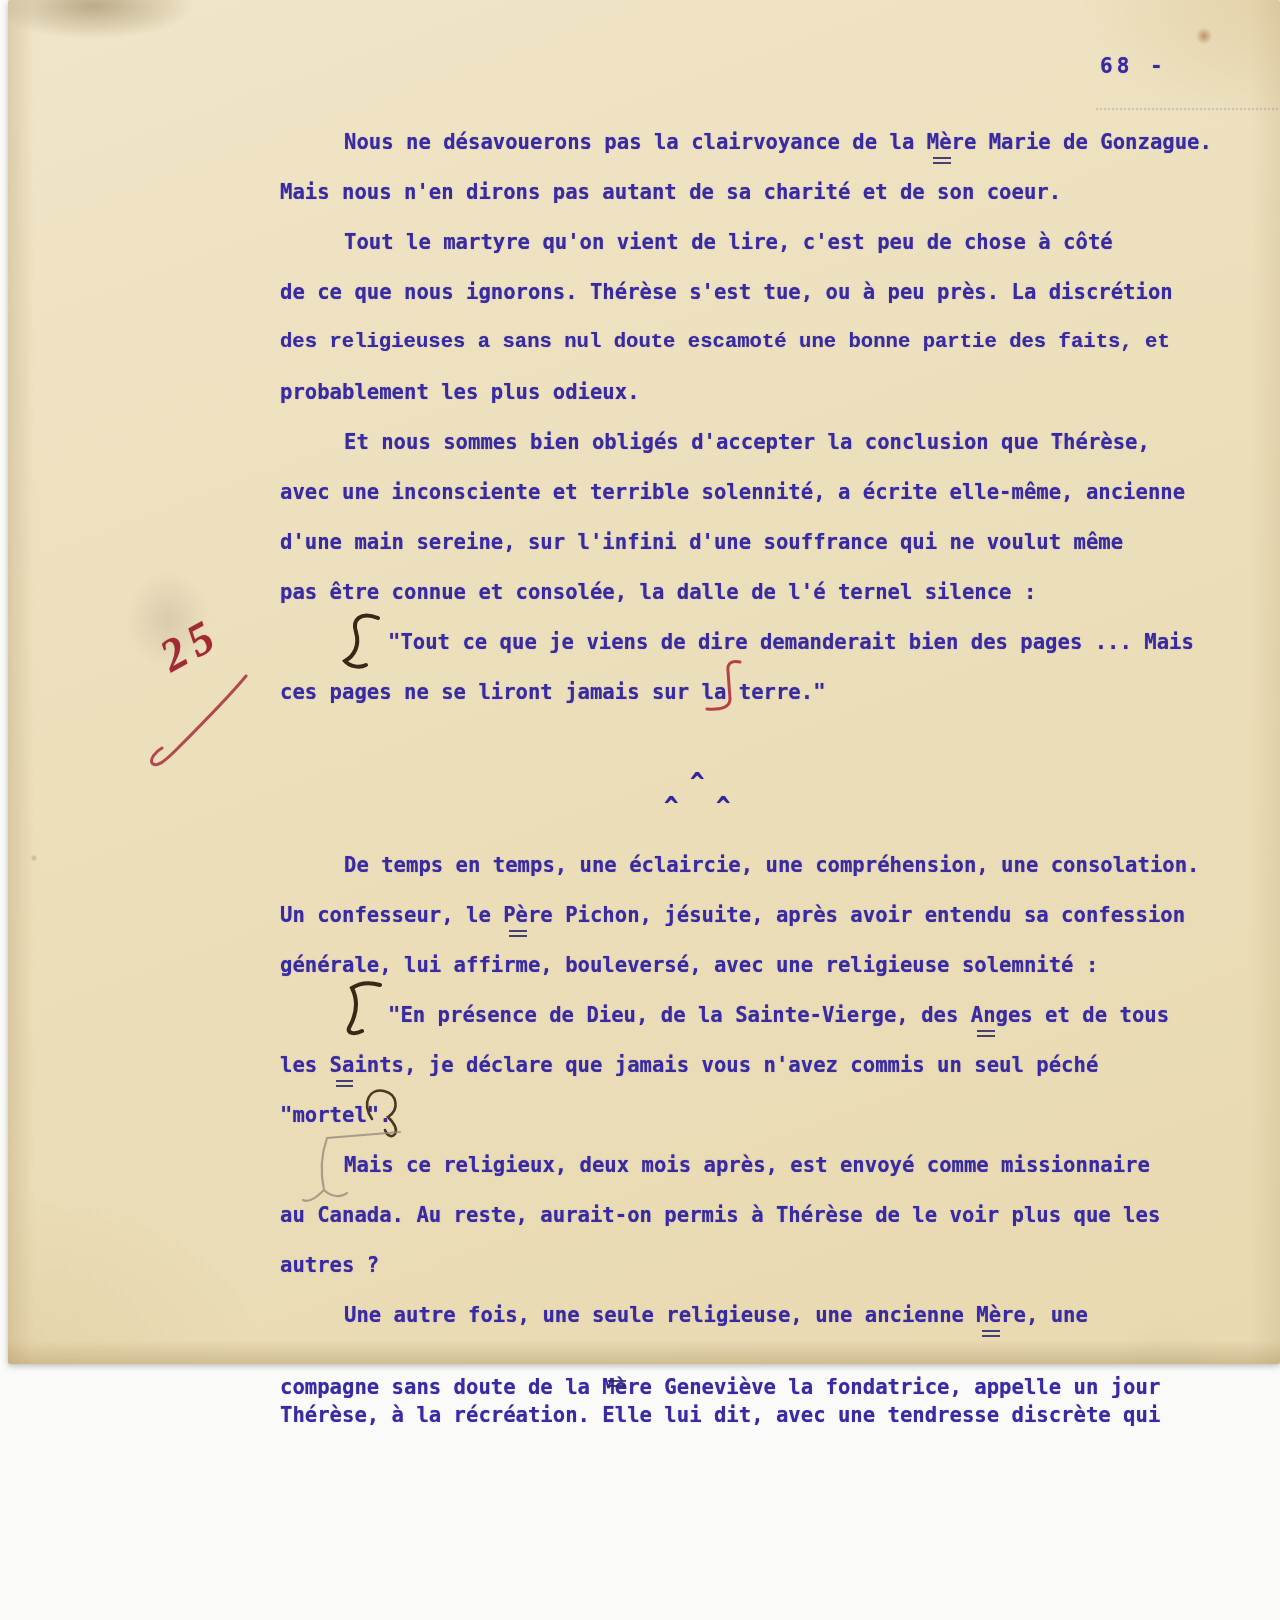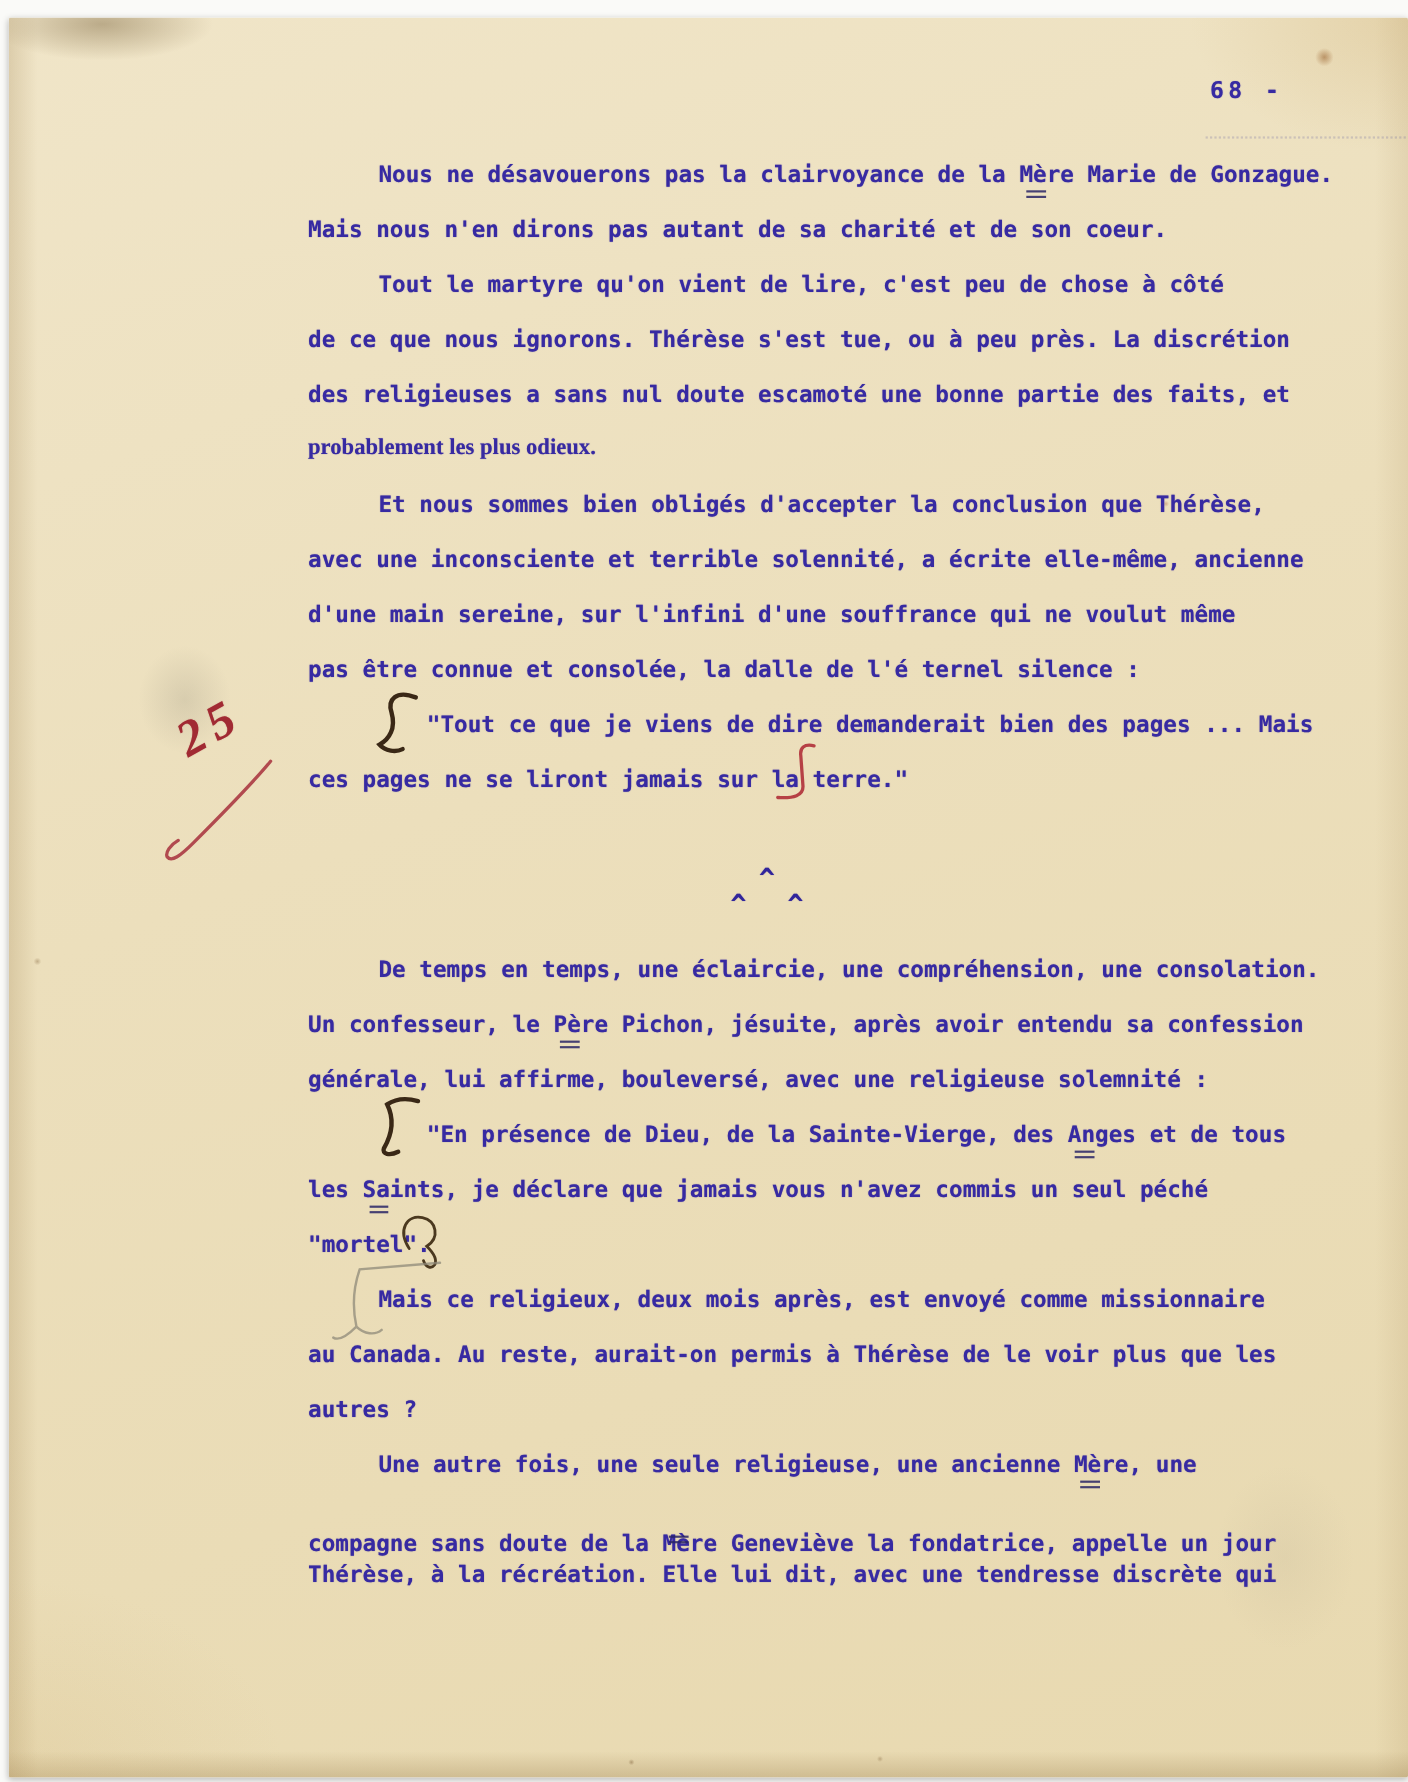--- a/index.html
+++ b/index.html
@@ -2,21 +2,21 @@
 <html><head>
 <meta charset="utf-8">
 <style>
   html,body{margin:0;padding:0;}
   body{
     width:1280px;height:1620px;position:relative;overflow:hidden;
     background:#fafaf8;
     font-family:"DejaVu Sans Mono",monospace;
   }
   .paper{
-    position:absolute;left:8px;top:16px;width:1272px;height:1600px;
+    position:absolute;left:8px;top:0px;width:1272px;height:1364px;
     border-radius:2px;
     box-shadow:0 2px 6px rgba(0,0,0,.25);
     background:
       radial-gradient(140px 46px at 85px 6px, rgba(108,84,44,.40), rgba(108,84,44,0) 72%),
       radial-gradient(12px 12px at 1196px 36px, rgba(150,92,40,.55), rgba(150,92,40,0) 70%),
       radial-gradient(4px 4px at 1052px 442px, rgba(160,80,50,.35), rgba(160,80,50,0) 70%),
       radial-gradient(5px 5px at 26px 858px, rgba(130,100,60,.40), rgba(130,100,60,0) 70%),
       radial-gradient(4px 4px at 566px 1586px, rgba(120,90,50,.45), rgba(120,90,50,0) 70%),
       radial-gradient(4px 4px at 792px 1583px, rgba(120,90,50,.35), rgba(120,90,50,0) 70%),
       radial-gradient(60px 70px at 160px 620px, rgba(120,115,100,.18), rgba(120,115,100,0) 70%),
@@ -70,22 +70,22 @@
 
   <div class="page-number">68 -</div>
   <div class="dotted-impression"></div>
 
   <div id="typed-text">
       <div class="tline" style="left: 336px; top: 130px;">Nous ne désavouerons pas la clairvoyance de la Mère Marie de Gonzague.</div>
       <div class="umark" style="left: 924.8px; top: 157px; width: 17.8px;"></div>
       <div class="tline" style="left: 272px; top: 180px;">Mais nous n'en dirons pas autant de sa charité et de son coeur.</div>
       <div class="tline" style="left: 336px; top: 230px;">Tout le martyre qu'on vient de lire, c'est peu de chose à côté</div>
       <div class="tline" style="left: 272px; top: 280px;">de ce que nous ignorons. Thérèse s'est tue, ou à peu près. La discrétion</div>
-      <div class="tline" style="left: 272px; top: 330px;">des religieuses a sans nul doute escamoté une bonne partie des faits, et</div>
-      <div class="tline" style="left: 272px; top: 380px; font-family: Liberation Serif, serif;">probablement les plus odieux.</div>
+      <div class="tline" style="left: 272px; top: 330px; font-family: Liberation Mono, monospace;">des religieuses a sans nul doute escamoté une bonne partie des faits, et</div>
+      <div class="tline" style="left: 272px; top: 380px;">probablement les plus odieux.</div>
       <div class="tline" style="left: 336px; top: 430px;">Et nous sommes bien obligés d'accepter la conclusion que Thérèse,</div>
       <div class="tline" style="left: 272px; top: 480px;">avec une inconsciente et terrible solennité, a écrite elle-même, ancienne</div>
       <div class="tline" style="left: 272px; top: 530px;">d'une main sereine, sur l'infini d'une souffrance qui ne voulut même</div>
       <div class="tline" style="left: 272px; top: 580px;">pas être connue et consolée, la dalle de l'é ternel silence :</div>
       <div class="tline" style="left: 380px; top: 630px;">"Tout ce que je viens de dire demanderait bien des pages ... Mais</div>
       <div class="tline" style="left: 272px; top: 680px;">ces pages ne se liront jamais sur la terre."</div>
       <div class="tline" style="left: 336px; top: 853px;">De temps en temps, une éclaircie, une compréhension, une consolation.</div>
       <div class="tline" style="left: 272px; top: 903px;">Un confesseur, le Père Pichon, jésuite, après avoir entendu sa confession</div>
       <div class="umark" style="left: 501.2px; top: 930px; width: 17.8px;"></div>
       <div class="tline" style="left: 272px; top: 953px; text-align: center;">générale, lui affirme, bouleversé, avec une religieuse solemnité :</div>

